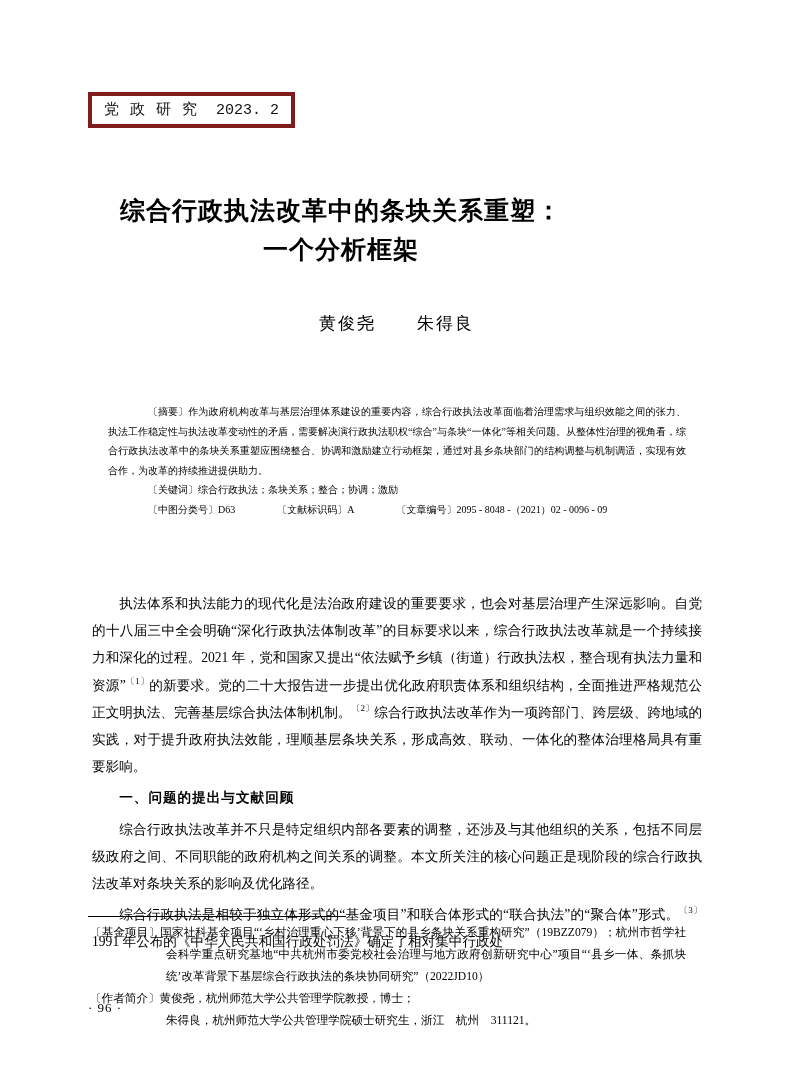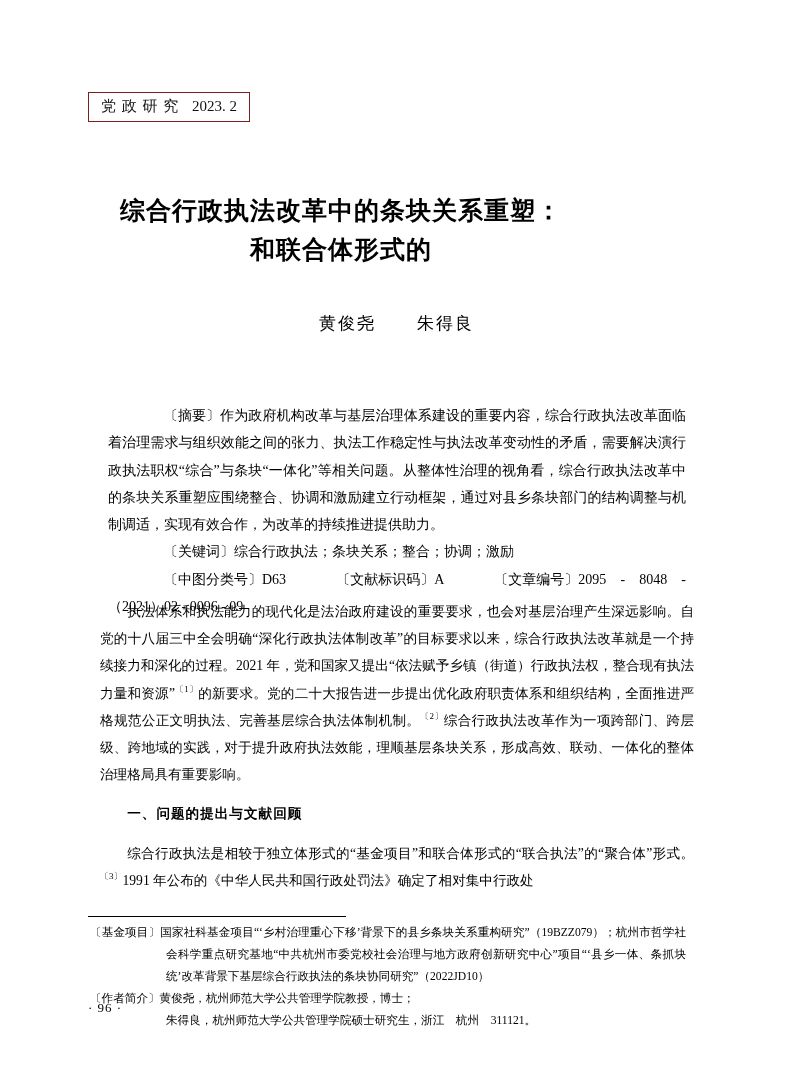--- a/index.html
+++ b/index.html
@@ -14,25 +14,25 @@
     margin: 0 auto;
     background: #ffffff;
     font-family: "Liberation Serif", "DejaVu Serif", serif;
     color: #000000;
     overflow: hidden;
   }
   .journal-header {
     position: absolute;
     left: 88px;
     top: 92px;
-    border: 1px solid #7f1d1d;
+    border: 4px solid #7f1d1d;
     padding: 4px 12px 5px 12px;
     font-size: 15px;
     letter-spacing: 1px;
-    font-family: Liberation Serif, serif;
+    font-family: Liberation Mono, monospace;
     color: #111;
     background: #fff;
   }
   .journal-header .issue {
     margin-left: 8px;
     letter-spacing: 0;
   }
   .title-block {
     position: absolute;
     left: 0;
@@ -59,21 +59,21 @@
   }
   .authors .gap {
     display: inline-block;
     width: 26px;
   }
   .abstract-block {
     position: absolute;
     left: 108px;
     top: 402px;
     width: 578px;
-    font-size: 14px;
+    font-size: 10px;
     line-height: 1.95;
     text-align: justify;
   }
   .abstract-block p {
     margin: 0;
   }
   .indent2 {
     text-indent: 2em;
   }
   .tagbox {
@@ -90,21 +90,21 @@
   .body-block {
     position: absolute;
     left: 88px;
     top: 586px;
     width: 618px;
     font-size: 13.6px;
     line-height: 2.0;
     text-align: justify;
   }
   .body-block p {
-    margin: 12px;
+    margin: 4px;
   }
   .section-head {
     margin-top: 6px;
     margin-bottom: 2px;
     font-weight: bold;
     text-indent: 2em;
     letter-spacing: 1px;
   }
   sup {
     font-size: 9px;
@@ -150,21 +150,21 @@
 
 <div class="page">
 
   <div class="journal-header">
     <span>党 政 研 究</span>
     <span class="issue">2023. 2</span>
   </div>
 
   <div class="title-block">
     <div class="title-line">综合行政执法改革中的条块关系重塑：</div>
-    <div class="title-line">和联合体形式的</div>
+    <div class="title-line">一个分析框架</div>
   </div>
 
   <div class="authors">
     <span>黄俊尧</span>
     <span class="gap"></span>
     <span>朱得良</span>
   </div>
 
   <div class="abstract-block">
     <p class="indent2">
@@ -174,20 +174,21 @@
       <span class="tagbox">〔关键词〕</span><span>综合行政执法；条块关系；整合；协调；激励</span>
     </p>
     <p class="indent2 meta-line">
       <span class="tagbox">〔中图分类号〕</span><span>D63</span><span class="sep"></span><span class="tagbox">〔文献标识码〕</span><span>A</span><span class="sep"></span><span class="tagbox">〔文章编号〕</span><span>2095 - 8048 -（2021）02 - 0096 - 09</span>
     </p>
   </div>
 
   <div class="body-block">
     <p class="indent2"><span>执法体系和执法能力的现代化是法治政府建设的重要要求，也会对基层治理产生深远影响。自党的十八届三中全会明确“深化行政执法体制改革”的目标要求以来，综合行政执法改革就是一个持续接力和深化的过程。2021 年，党和国家又提出“依法赋予乡镇（街道）行政执法权，整合现有执法力量和资源”<sup>〔1〕</sup>的新要求。党的二十大报告进一步提出优化政府职责体系和组织结构，全面推进严格规范公正文明执法、完善基层综合执法体制机制。<sup>〔2〕</sup>综合行政执法改革作为一项跨部门、跨层级、跨地域的实践，对于提升政府执法效能，理顺基层条块关系，形成高效、联动、一体化的整体治理格局具有重要影响。</span></p>
     <p class="section-head">一、问题的提出与文献回顾</p>
+    <p class="indent2">综合行政执法改革并不只是特定组织内部各要素的调整，还涉及与其他组织的关系，包括不同层级政府之间、不同职能的政府机构之间关系的调整。本文所关注的核心问题正是现阶段的综合行政执法改革对条块关系的影响及优化路径。</p>
     <p class="indent2">
       <span>综合行政执法是相较于独立体形式的“基金项目”和联合体形式的“联合执法”的“聚合体”形式。</span><sup>〔3〕</sup><span>1991 年公布的《中华人民共和国行政处罚法》确定了相对集中行政处</span>
     </p>
   </div>
 
   <div class="rule"></div>
 
   <div class="footnotes">
     <p class="fn-hang">
       <span>〔基金项目〕</span><span>国家社科基金项目“‘乡村治理重心下移’背景下的县乡条块关系重构研究”（19BZZ079）；杭州市哲学社会科学重点研究基地“中共杭州市委党校社会治理与地方政府创新研究中心”项目“‘县乡一体、条抓块统’改革背景下基层综合行政执法的条块协同研究”（2022JD10）</span>

